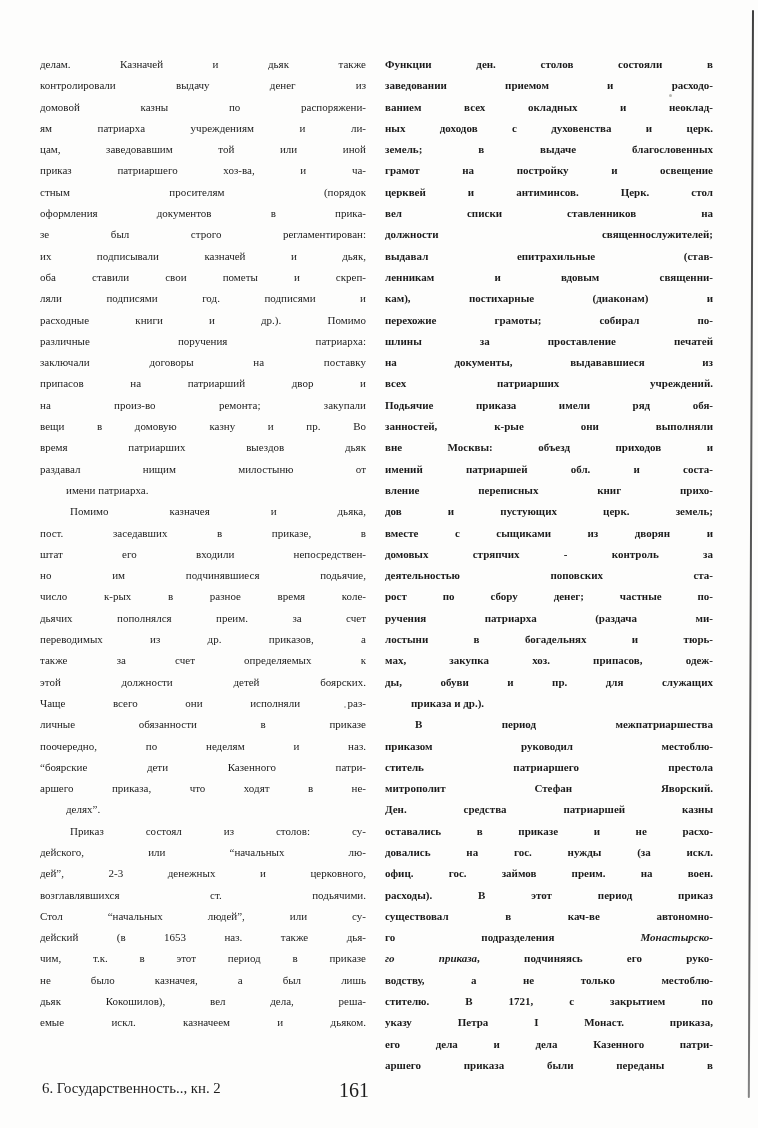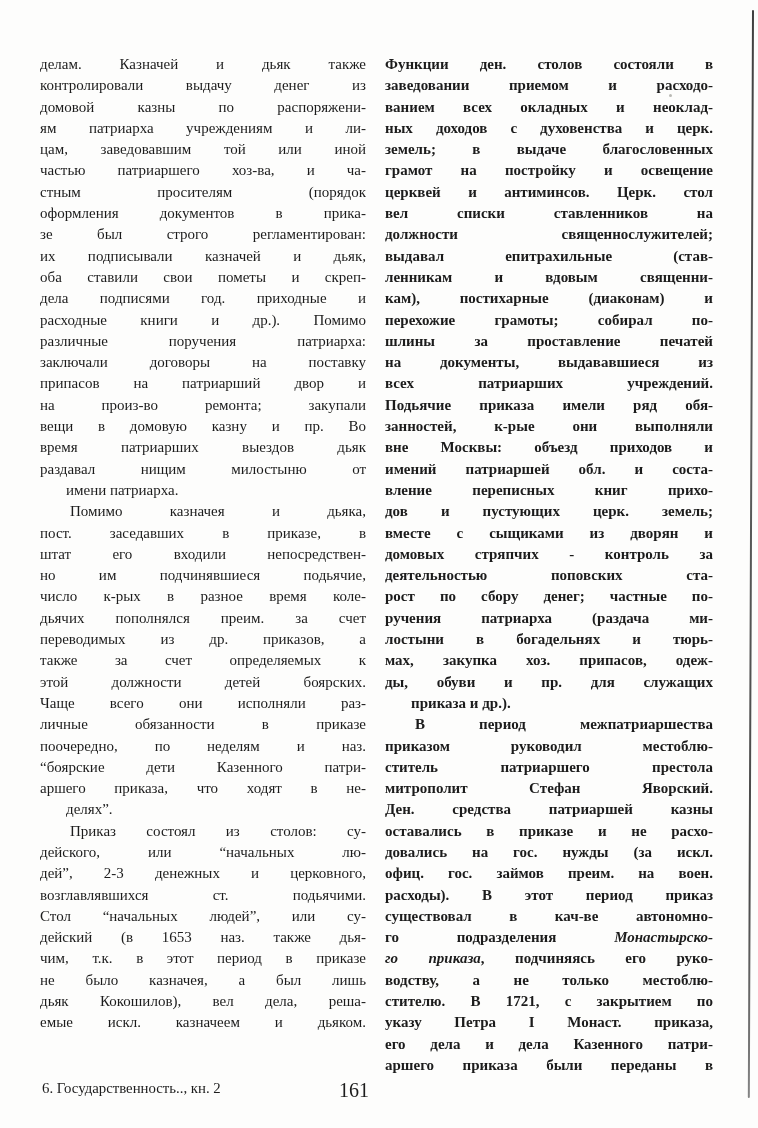--- a/index.html
+++ b/index.html
@@ -12,21 +12,21 @@
     position:relative;
     width:758px;height:1128px;
     background:var(--paper,#fdfdfc);
     color:var(--ink,#1c1c1c);
     overflow:hidden;
   }
   .col{
     position:absolute;
     top:54px;
     width:326px;
-    font-size:15px;
+    font-size:11px;
     line-height:21.31px;
   }
   .col[data-col="0"]{left:40px;}
   .col[data-col="1"]{left:385px;width:328px;font-weight:bold;}
   .line{
     text-align:justify;
     text-align-last:justify;
     hyphens:none;
     overflow:hidden;
     height:21.31px;
@@ -64,27 +64,27 @@
 </head>
 <body>
 
 <div class="page" style="--ink: #1c1c1c; --paper: #fdfdfc;">
   <div class="col" data-col="0">
       <div class="line">делам. Казначей и дьяк также</div>
       <div class="line">контролировали выдачу денег из</div>
       <div class="line">домовой казны по распоряжени-</div>
       <div class="line">ям патриарха учреждениям и ли-</div>
       <div class="line">цам, заведовавшим той или иной</div>
-      <div class="line">частью патриаршего хоз-ва, и ча-</div>
+      <div class="line">приказ патриаршего хоз-ва, и ча-</div>
       <div class="line">стным просителям (порядок</div>
       <div class="line">оформления документов в прика-</div>
       <div class="line">зе был строго регламентирован:</div>
       <div class="line">их подписывали казначей и дьяк,</div>
       <div class="line">оба ставили свои пометы и скреп-</div>
-      <div class="line">дела подписями год. приходные и</div>
+      <div class="line">ляли подписями год. подписями и</div>
       <div class="line">расходные книги и др.). Помимо</div>
       <div class="line">различные поручения патриарха:</div>
       <div class="line">заключали договоры на поставку</div>
       <div class="line">припасов на патриарший двор и</div>
       <div class="line">на произ-во ремонта; закупали</div>
       <div class="line">вещи в домовую казну и пр. Во</div>
       <div class="line">время патриарших выездов дьяк</div>
       <div class="line">раздавал нищим милостыню от</div>
       <div class="line pend">имени патриарха.</div>
       <div class="line indent">Помимо казначея и дьяка,</div>

